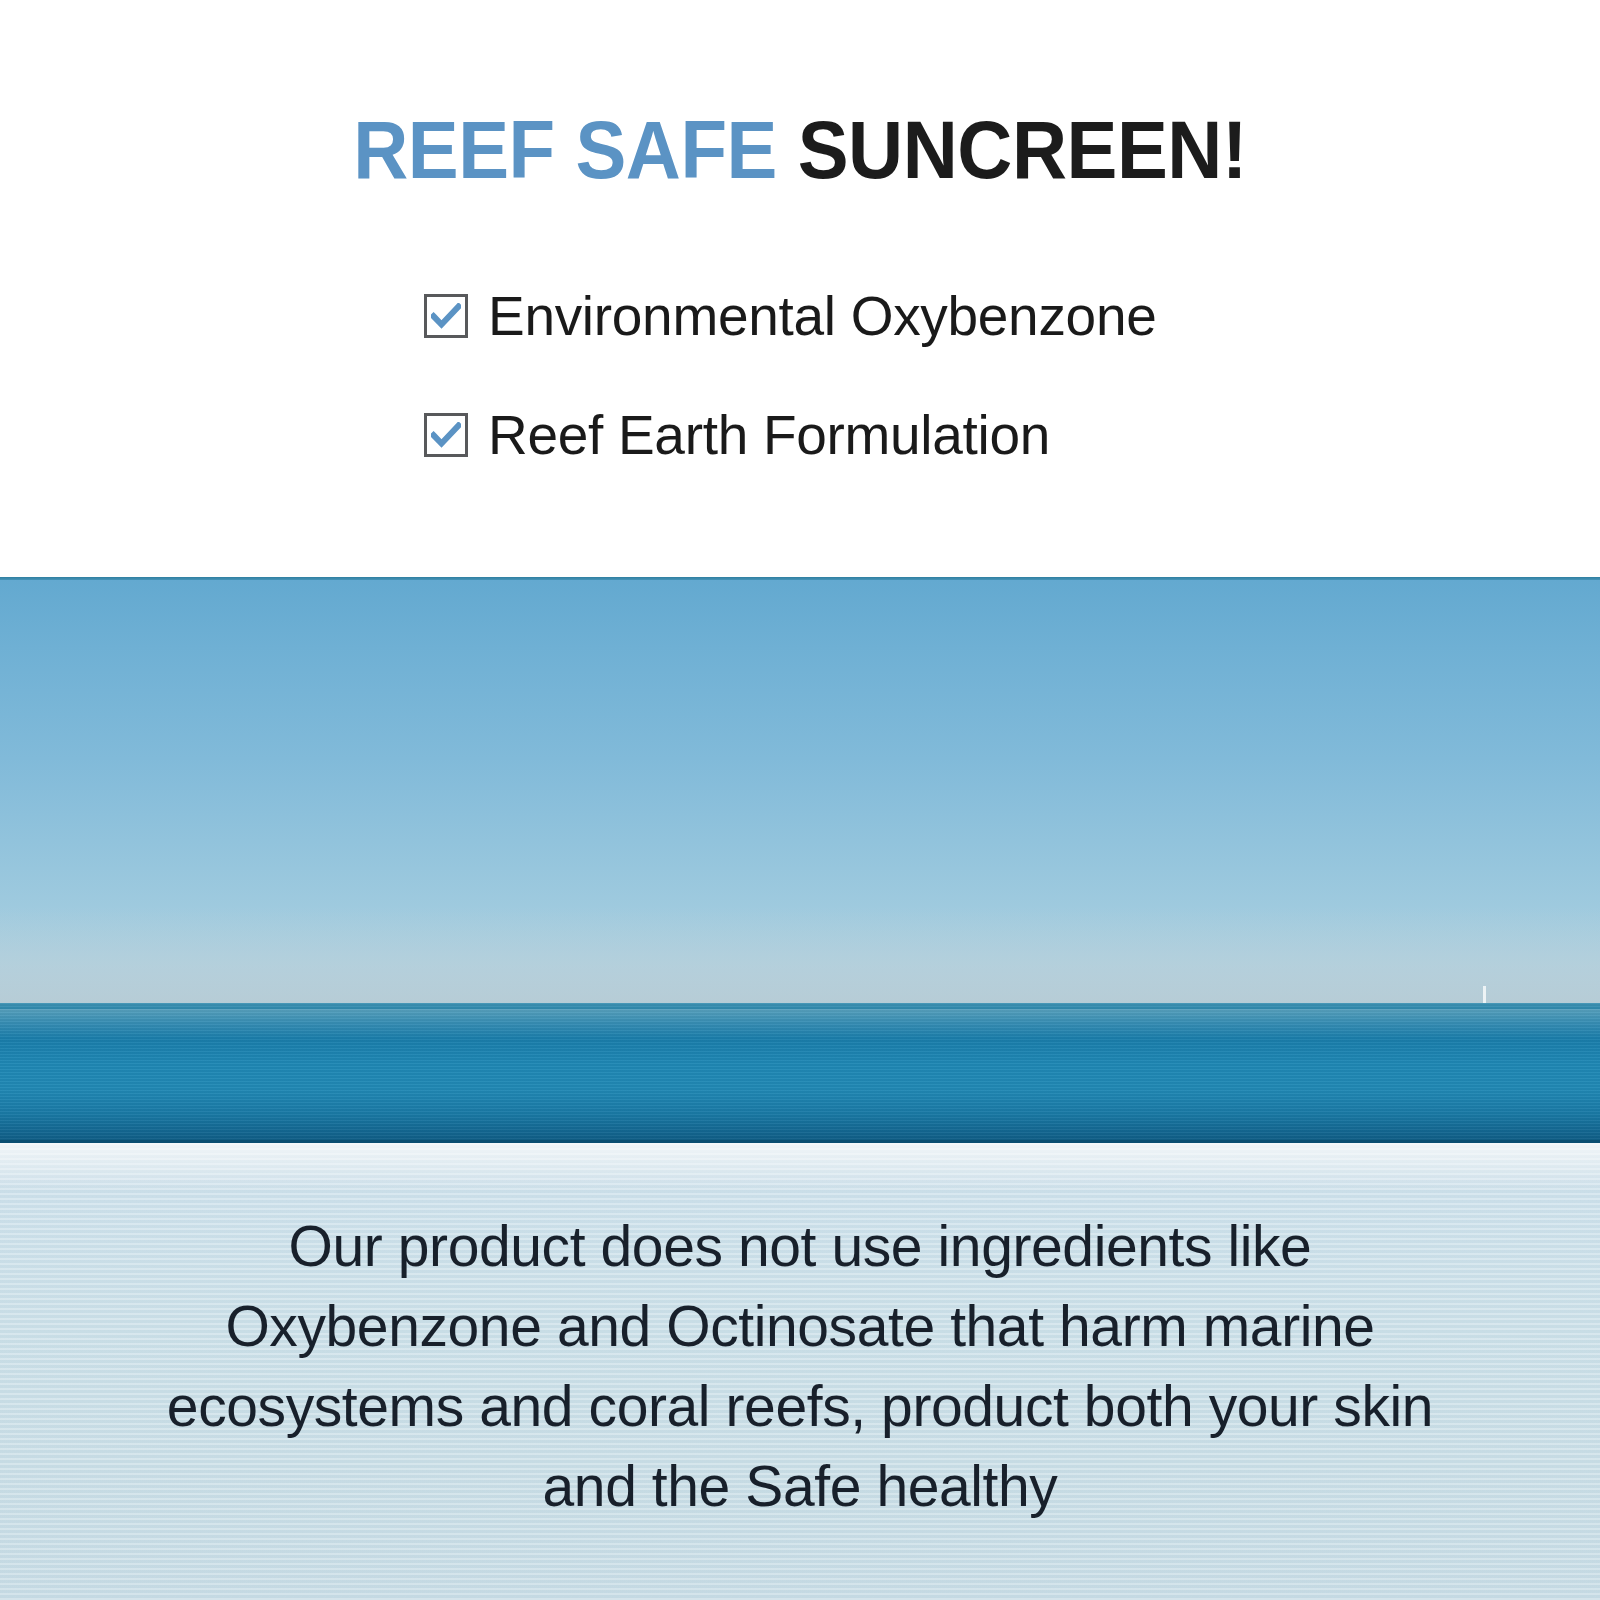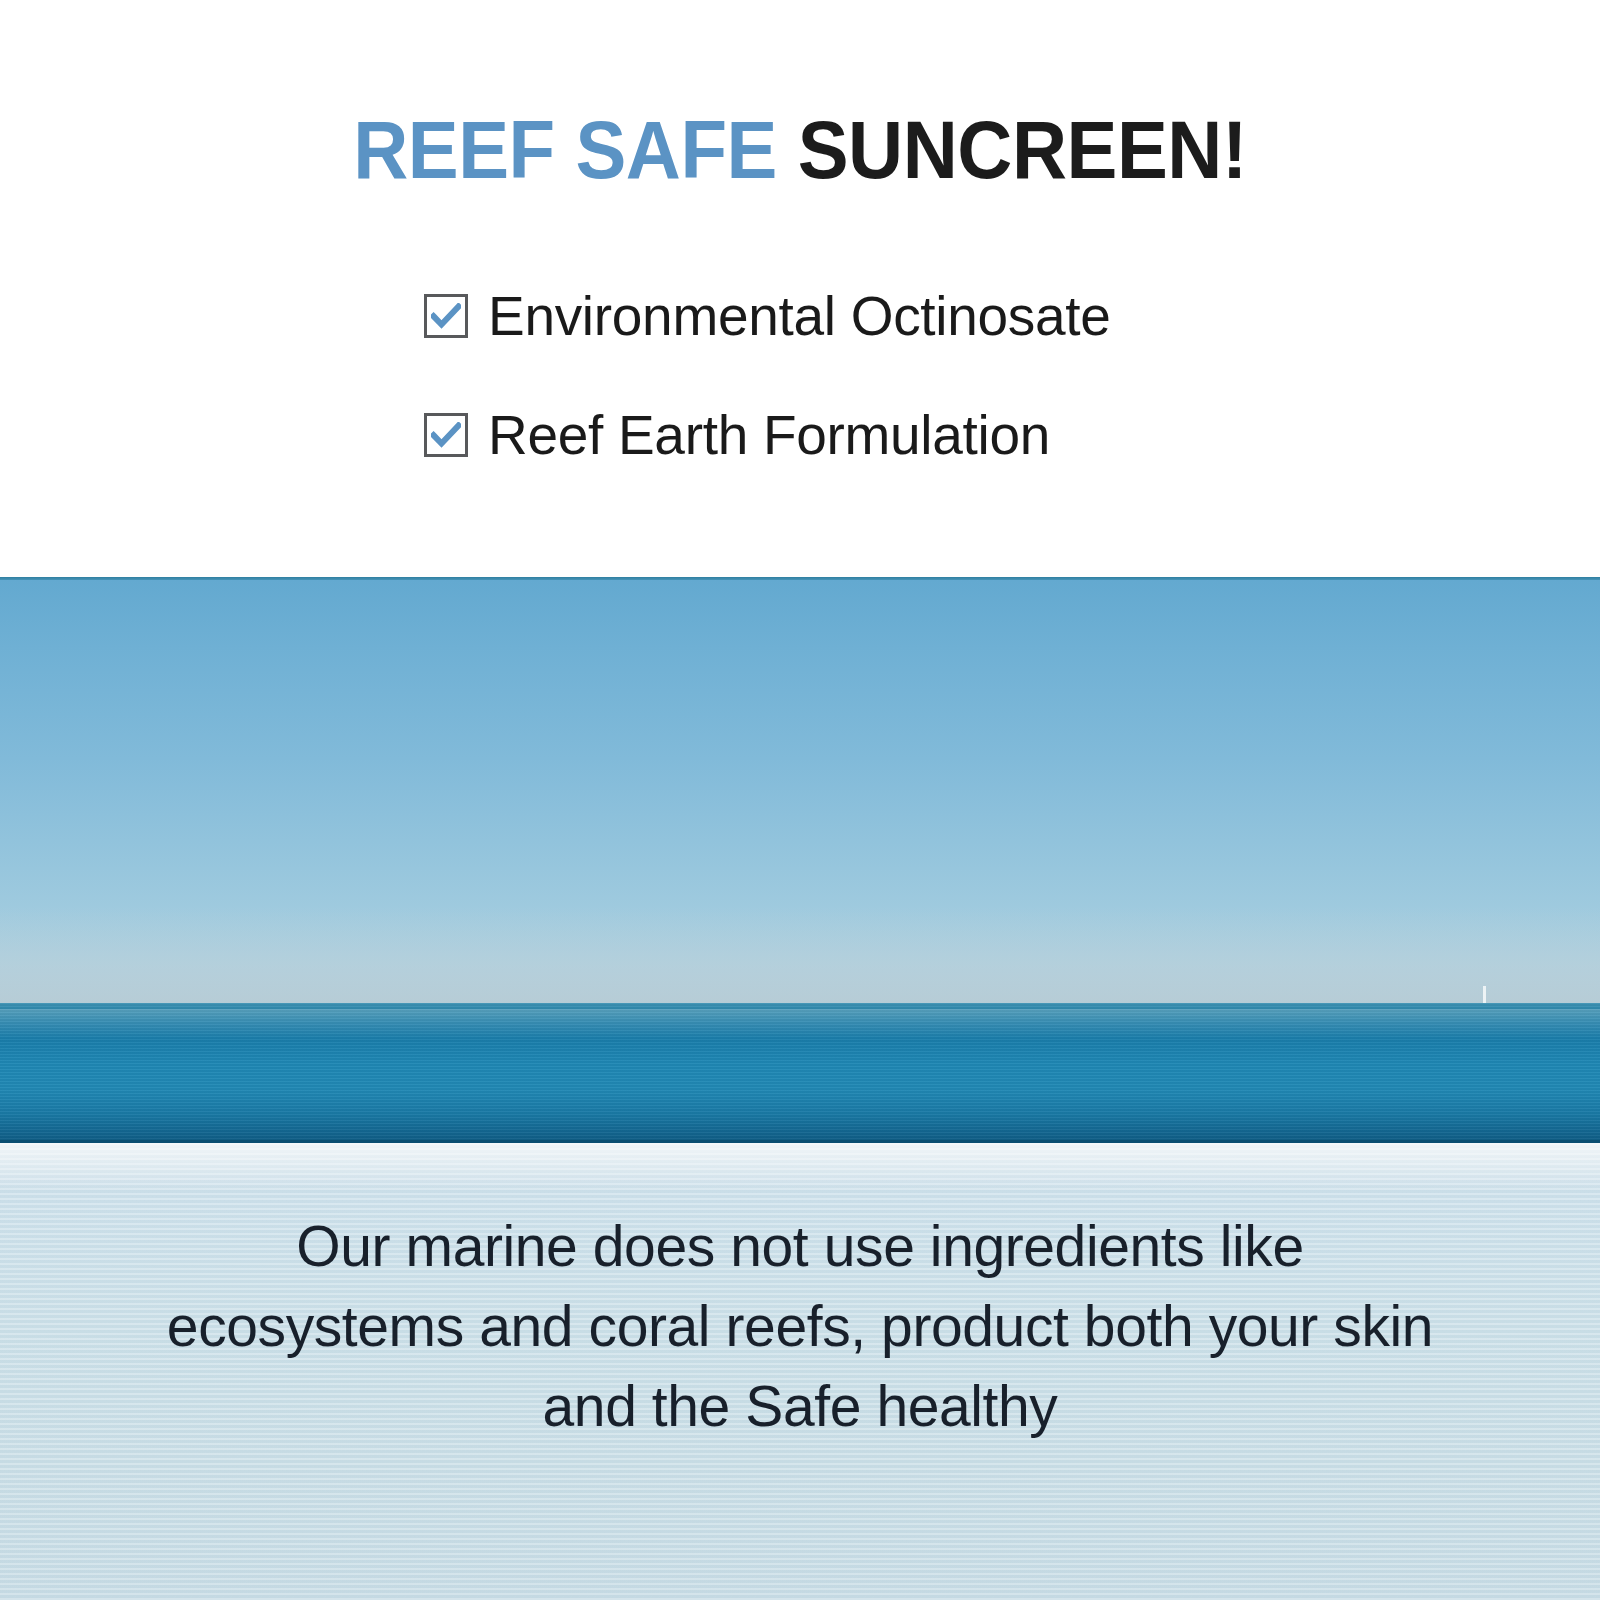--- a/index.html
+++ b/index.html
@@ -254,21 +254,21 @@
     </div>
 
     <div class="check-list">
 
       <div class="check-row">
         <span class="checkbox">
           <svg width="30" height="26" viewBox="0 0 30 26" aria-hidden="true">
             <path d="M2.5 13.2 L10.5 21.5 L27.5 3.5" fill="none" stroke="#5b93c4" stroke-width="6" stroke-linecap="square" stroke-linejoin="miter"></path>
           </svg>
         </span>
-        <span class="check-label">Environmental Octinosate</span>
+        <span class="check-label">Environmental Oxybenzone</span>
       </div>
 
       <div class="check-row">
         <span class="checkbox">
           <svg width="30" height="26" viewBox="0 0 30 26" aria-hidden="true">
             <path d="M2.5 13.2 L10.5 21.5 L27.5 3.5" fill="none" stroke="#5b93c4" stroke-width="6" stroke-linecap="square" stroke-linejoin="miter"></path>
           </svg>
         </span>
         <span class="check-label">Reef Earth Formulation</span>
       </div>
@@ -286,19 +286,20 @@
       <div class="sea-ripples"></div>
     </div>
     <div class="photo-bottomline"></div>
   </div>
 
   <div class="bottom-panel">
     <div class="bottom-texture"></div>
     <div class="bottom-sheen"></div>
 
     <div class="body-copy">
-      <span class="ln">Our marine does not use ingredients like</span>
+      <span class="ln">Our product does not use ingredients like</span>
+      <span class="ln">Oxybenzone and Octinosate that harm marine</span>
       <span class="ln">ecosystems and coral reefs, product both your skin</span>
       <span class="ln">and the Safe healthy</span>
     </div>
   </div>
 
 </div>
 
 </body></html>

